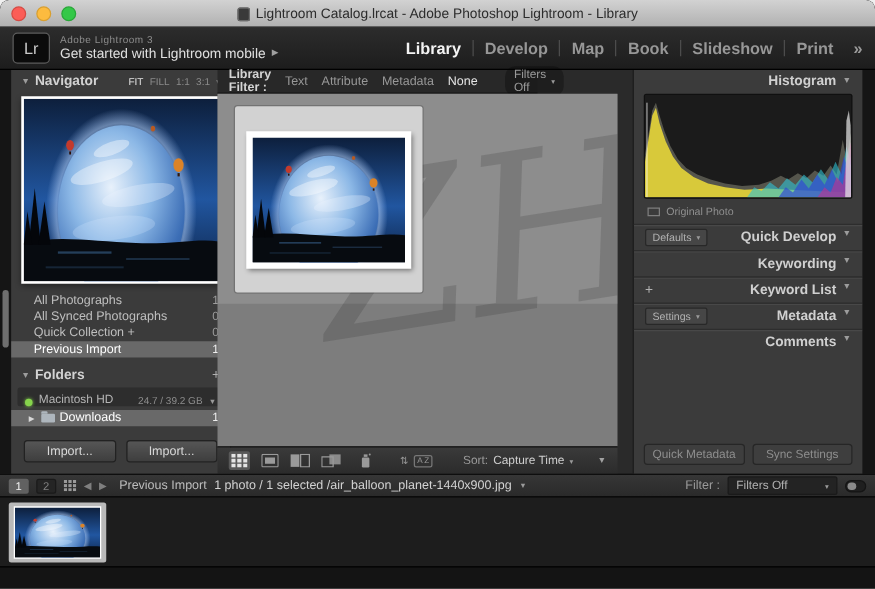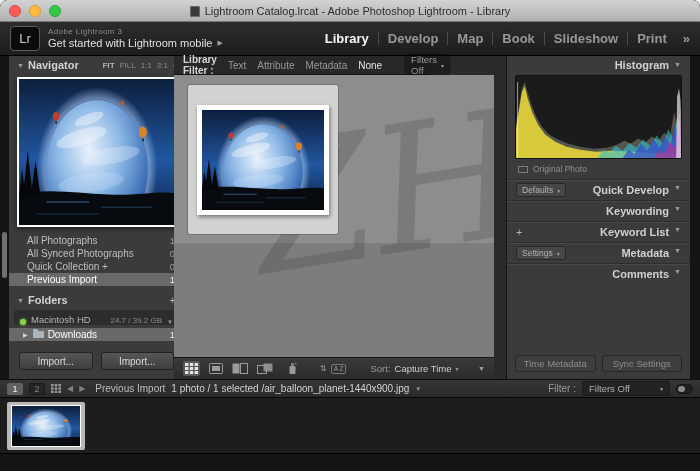--- a/index.html
+++ b/index.html
@@ -416,21 +416,21 @@
           <span class="tri-ico">▼</span>
         </span>
       </div>
       <div class="rp-row">
         <span class="rp-title">
           <span>Comments</span>
           <span class="tri-ico">▼</span>
         </span>
       </div>
       <div id="sync-buttons">
-        <button class="sync-btn">Time Metadata</button>
+        <button class="sync-btn">Quick Metadata</button>
         <button class="sync-btn">Sync Settings</button>
       </div>
     </div>
 
     <div id="right-strip"></div>
   </div>
 
   <div id="statusbar">
     <span class="mon" id="mon1">1</span>
     <span class="mon" id="mon2">2</span>

